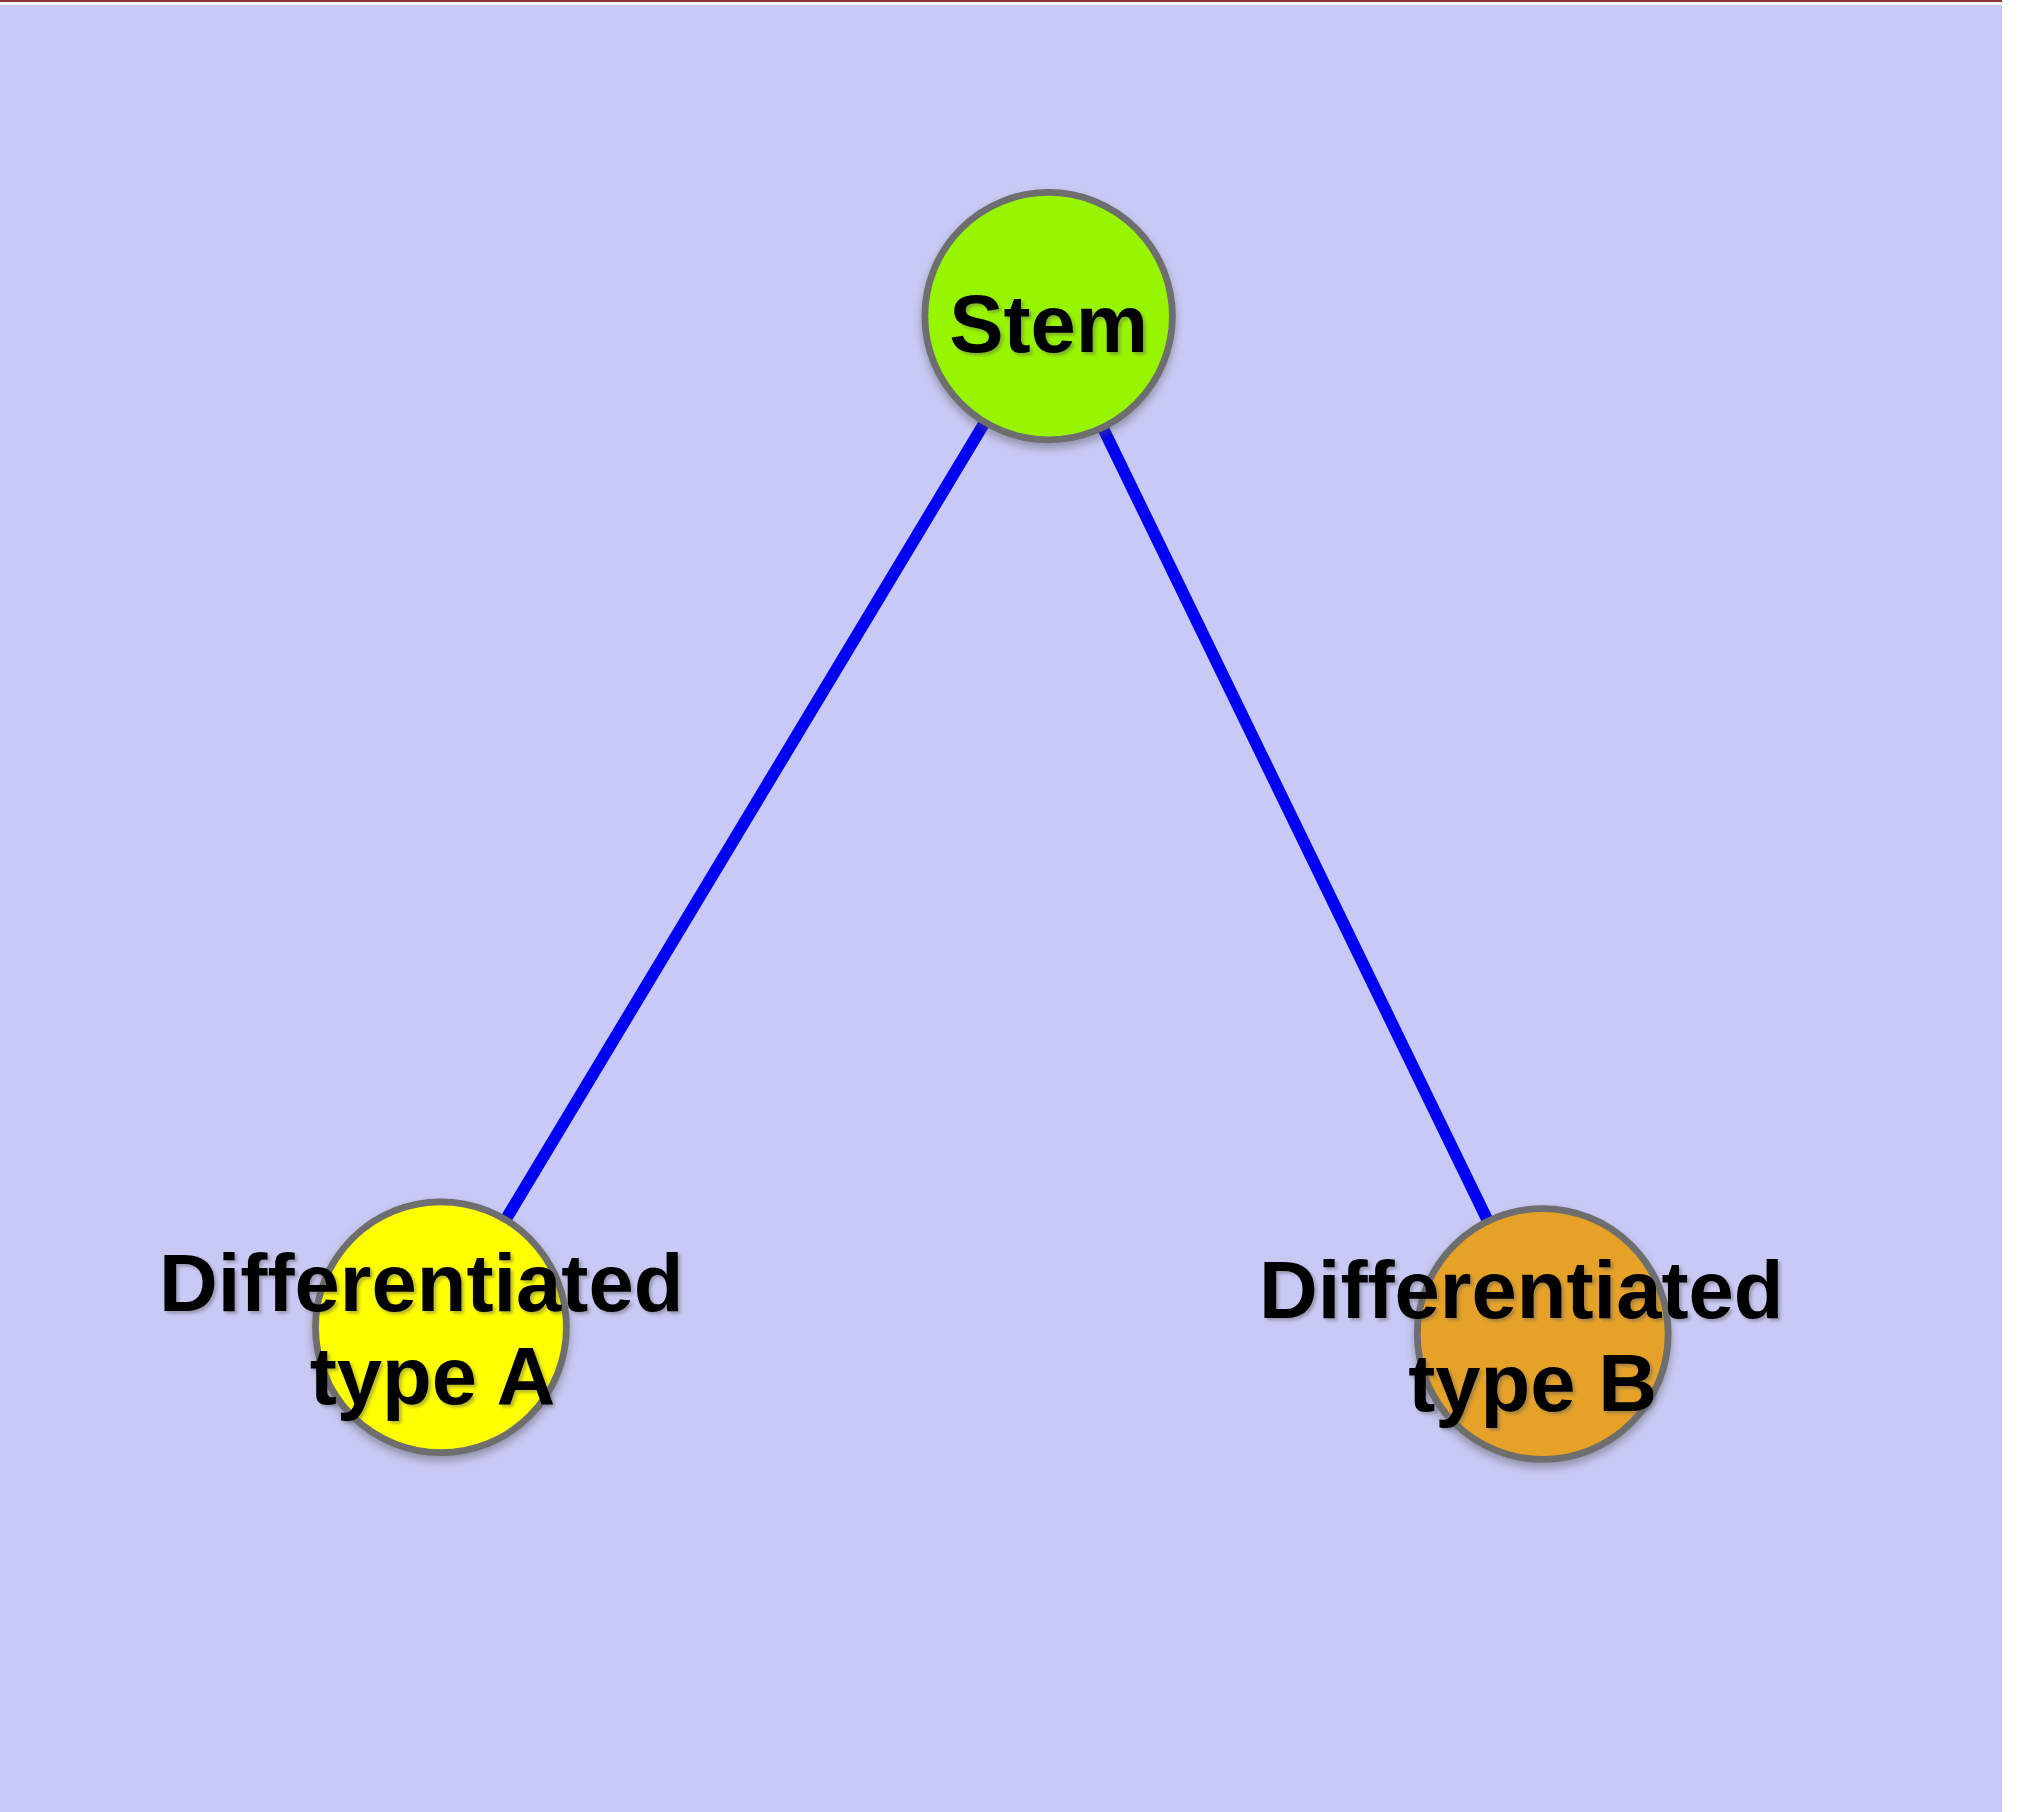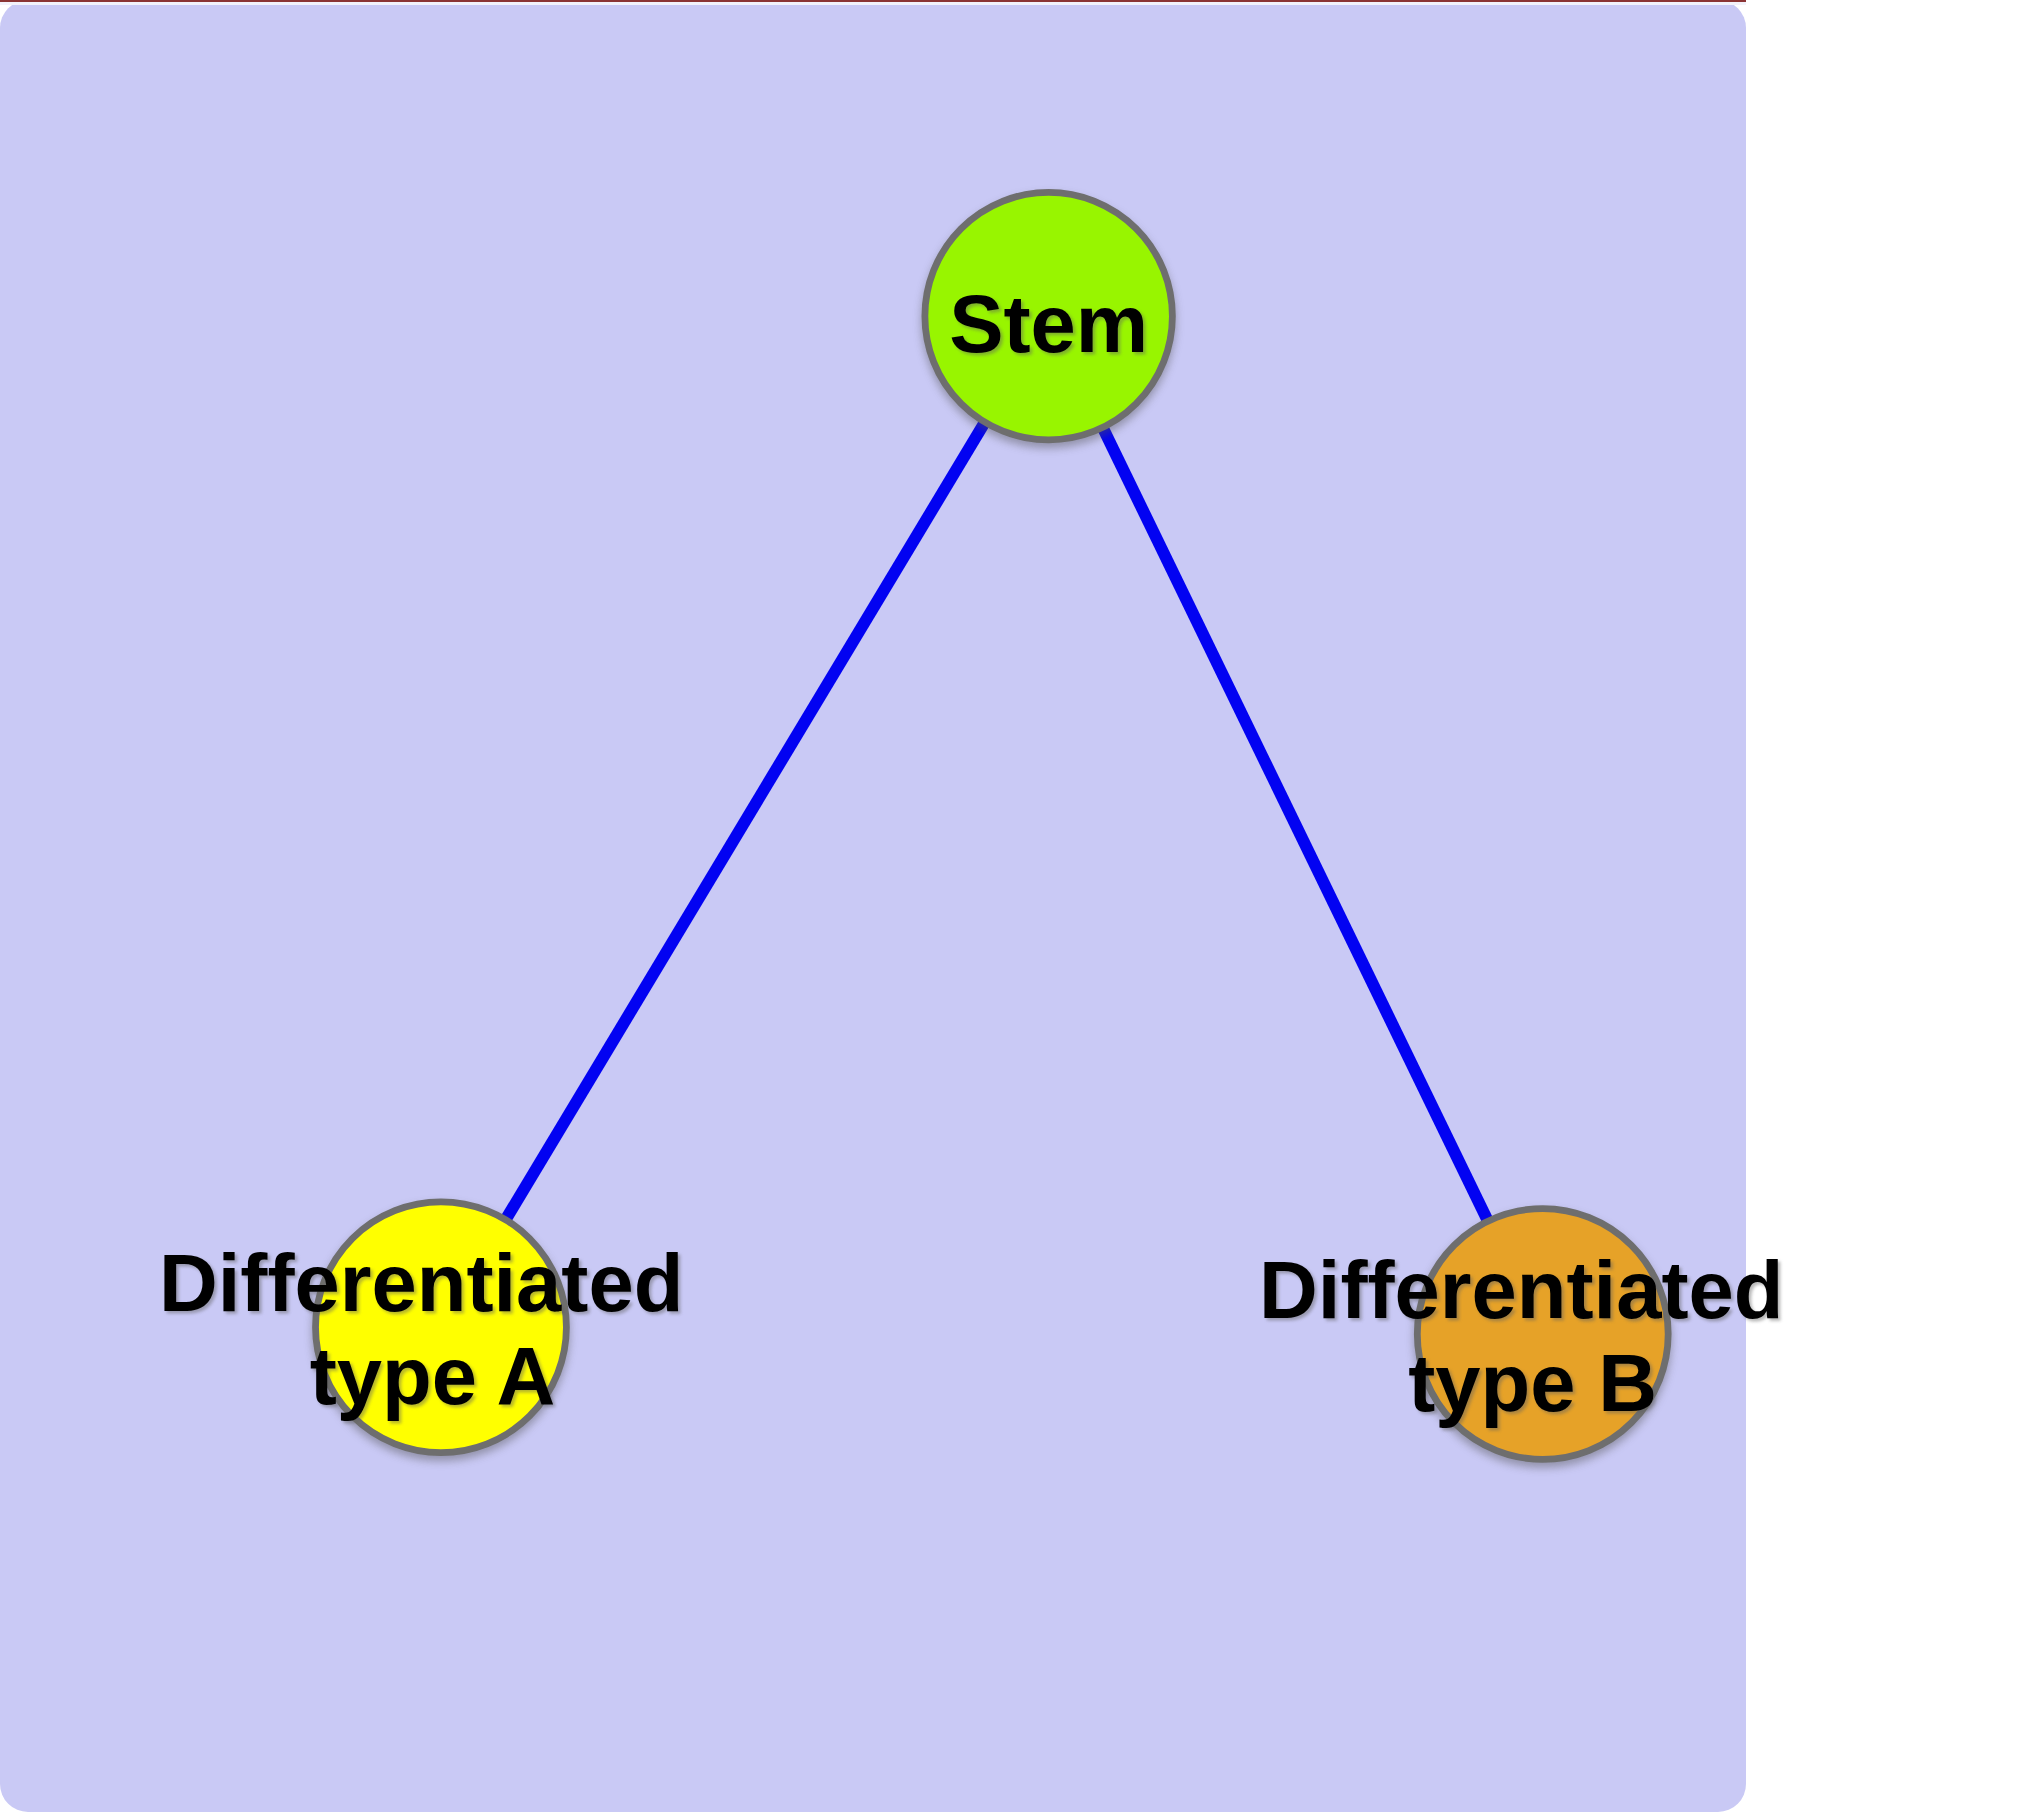--- a/index.html
+++ b/index.html
@@ -5,23 +5,22 @@
   html, body {
     margin: 0;
     padding: 0;
     width: 2021px;
     height: 1812px;
     overflow: hidden;
     font-family: "Liberation Sans", sans-serif;
   }
   .stage {
     position: relative;
-    width: 1746px;
+    width: 2002px;
     height: 1812px;
-    border-radius: 28px;
   }
   .top-edge-dark {
     position: absolute;
     top: 0; left: 0;
     width: 100%;
     height: 1.7px;
     z-index: 3;
   }
   .top-edge-light {
     position: absolute;

